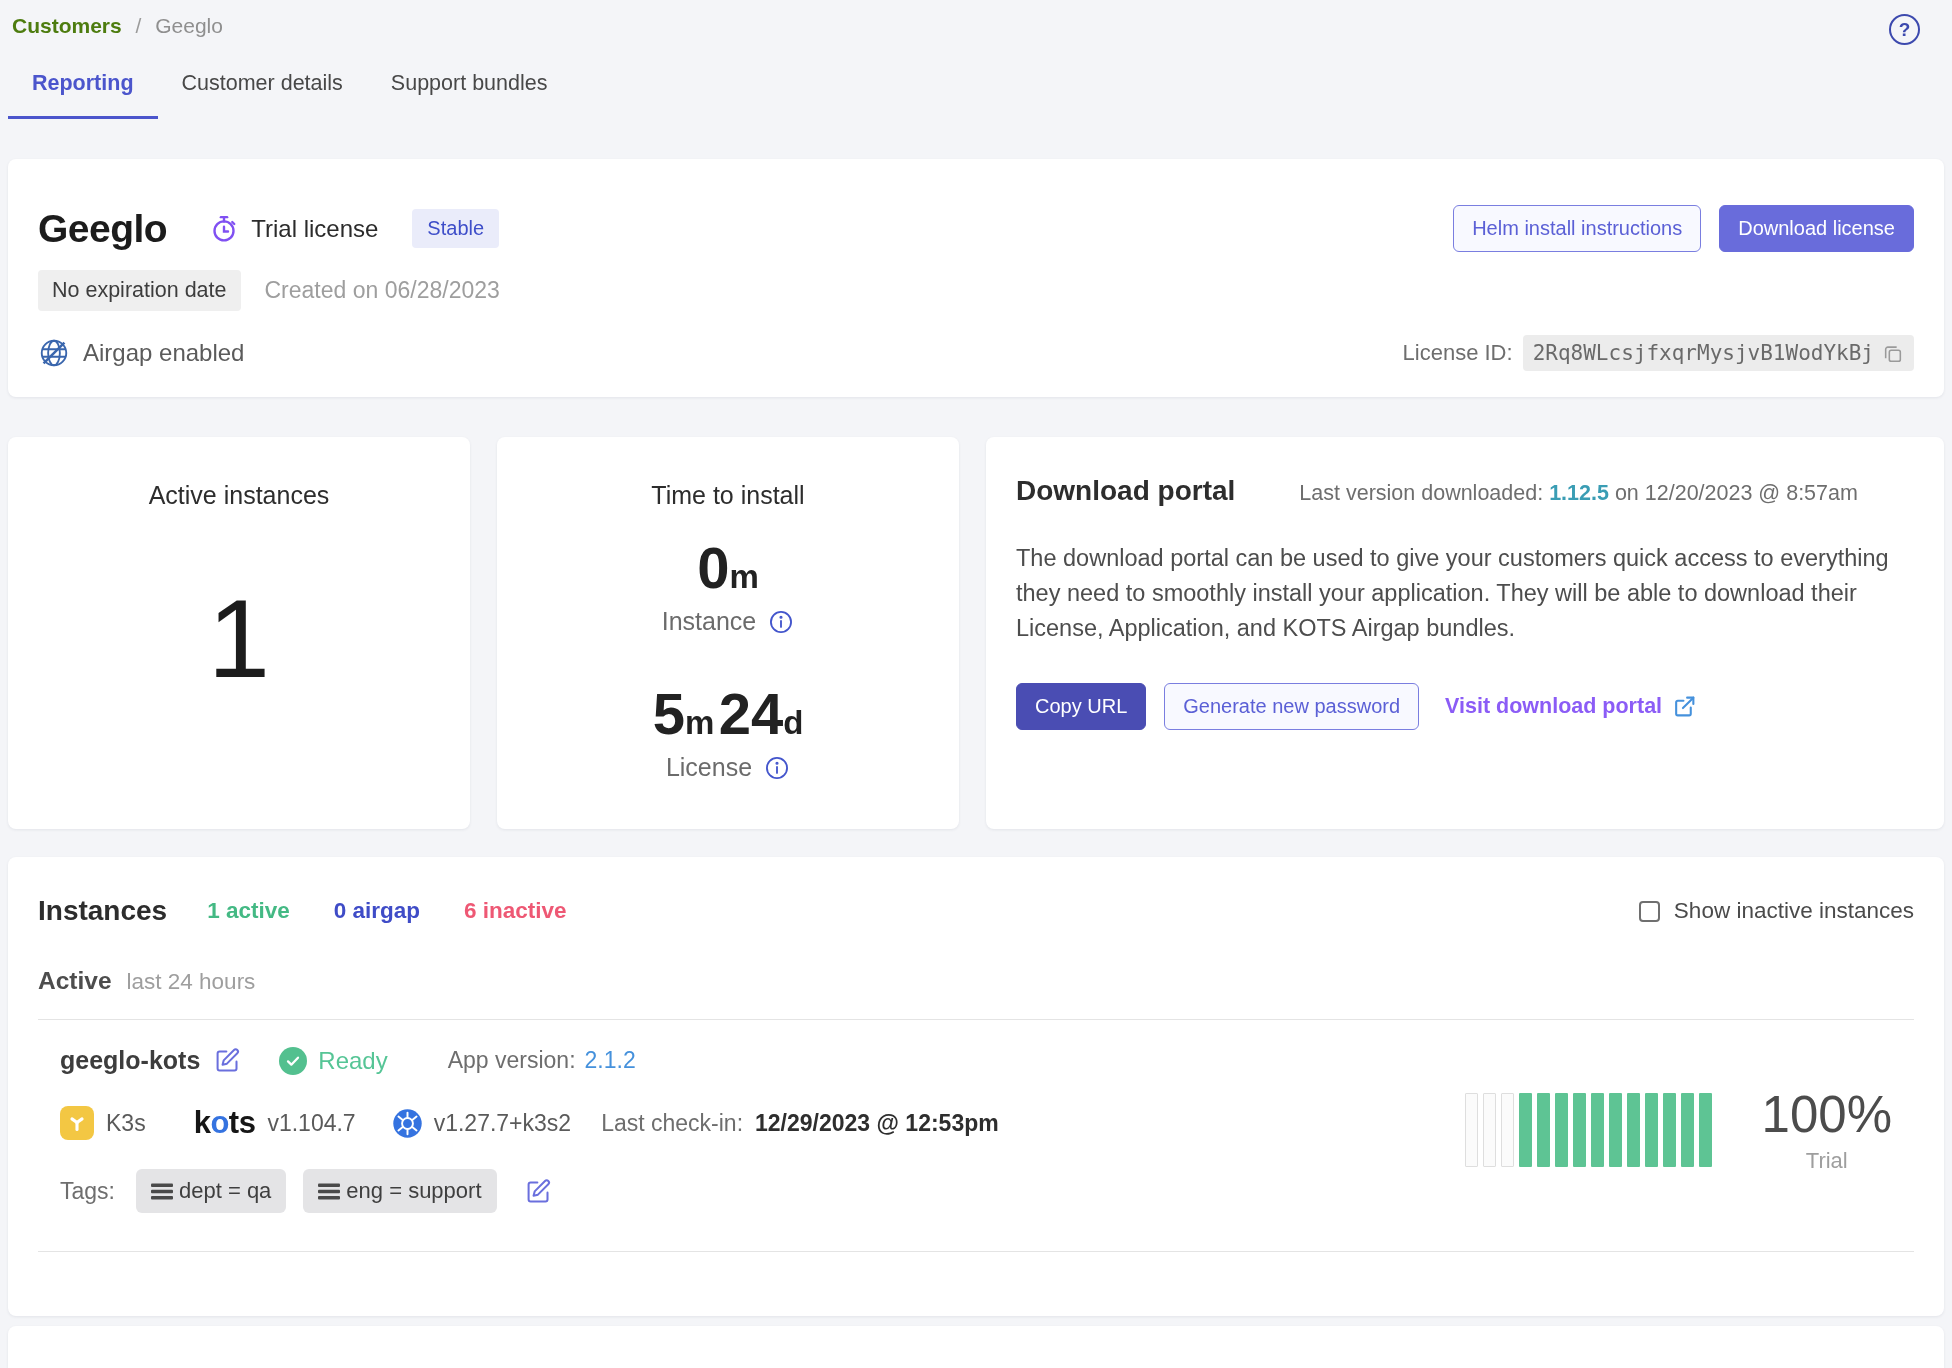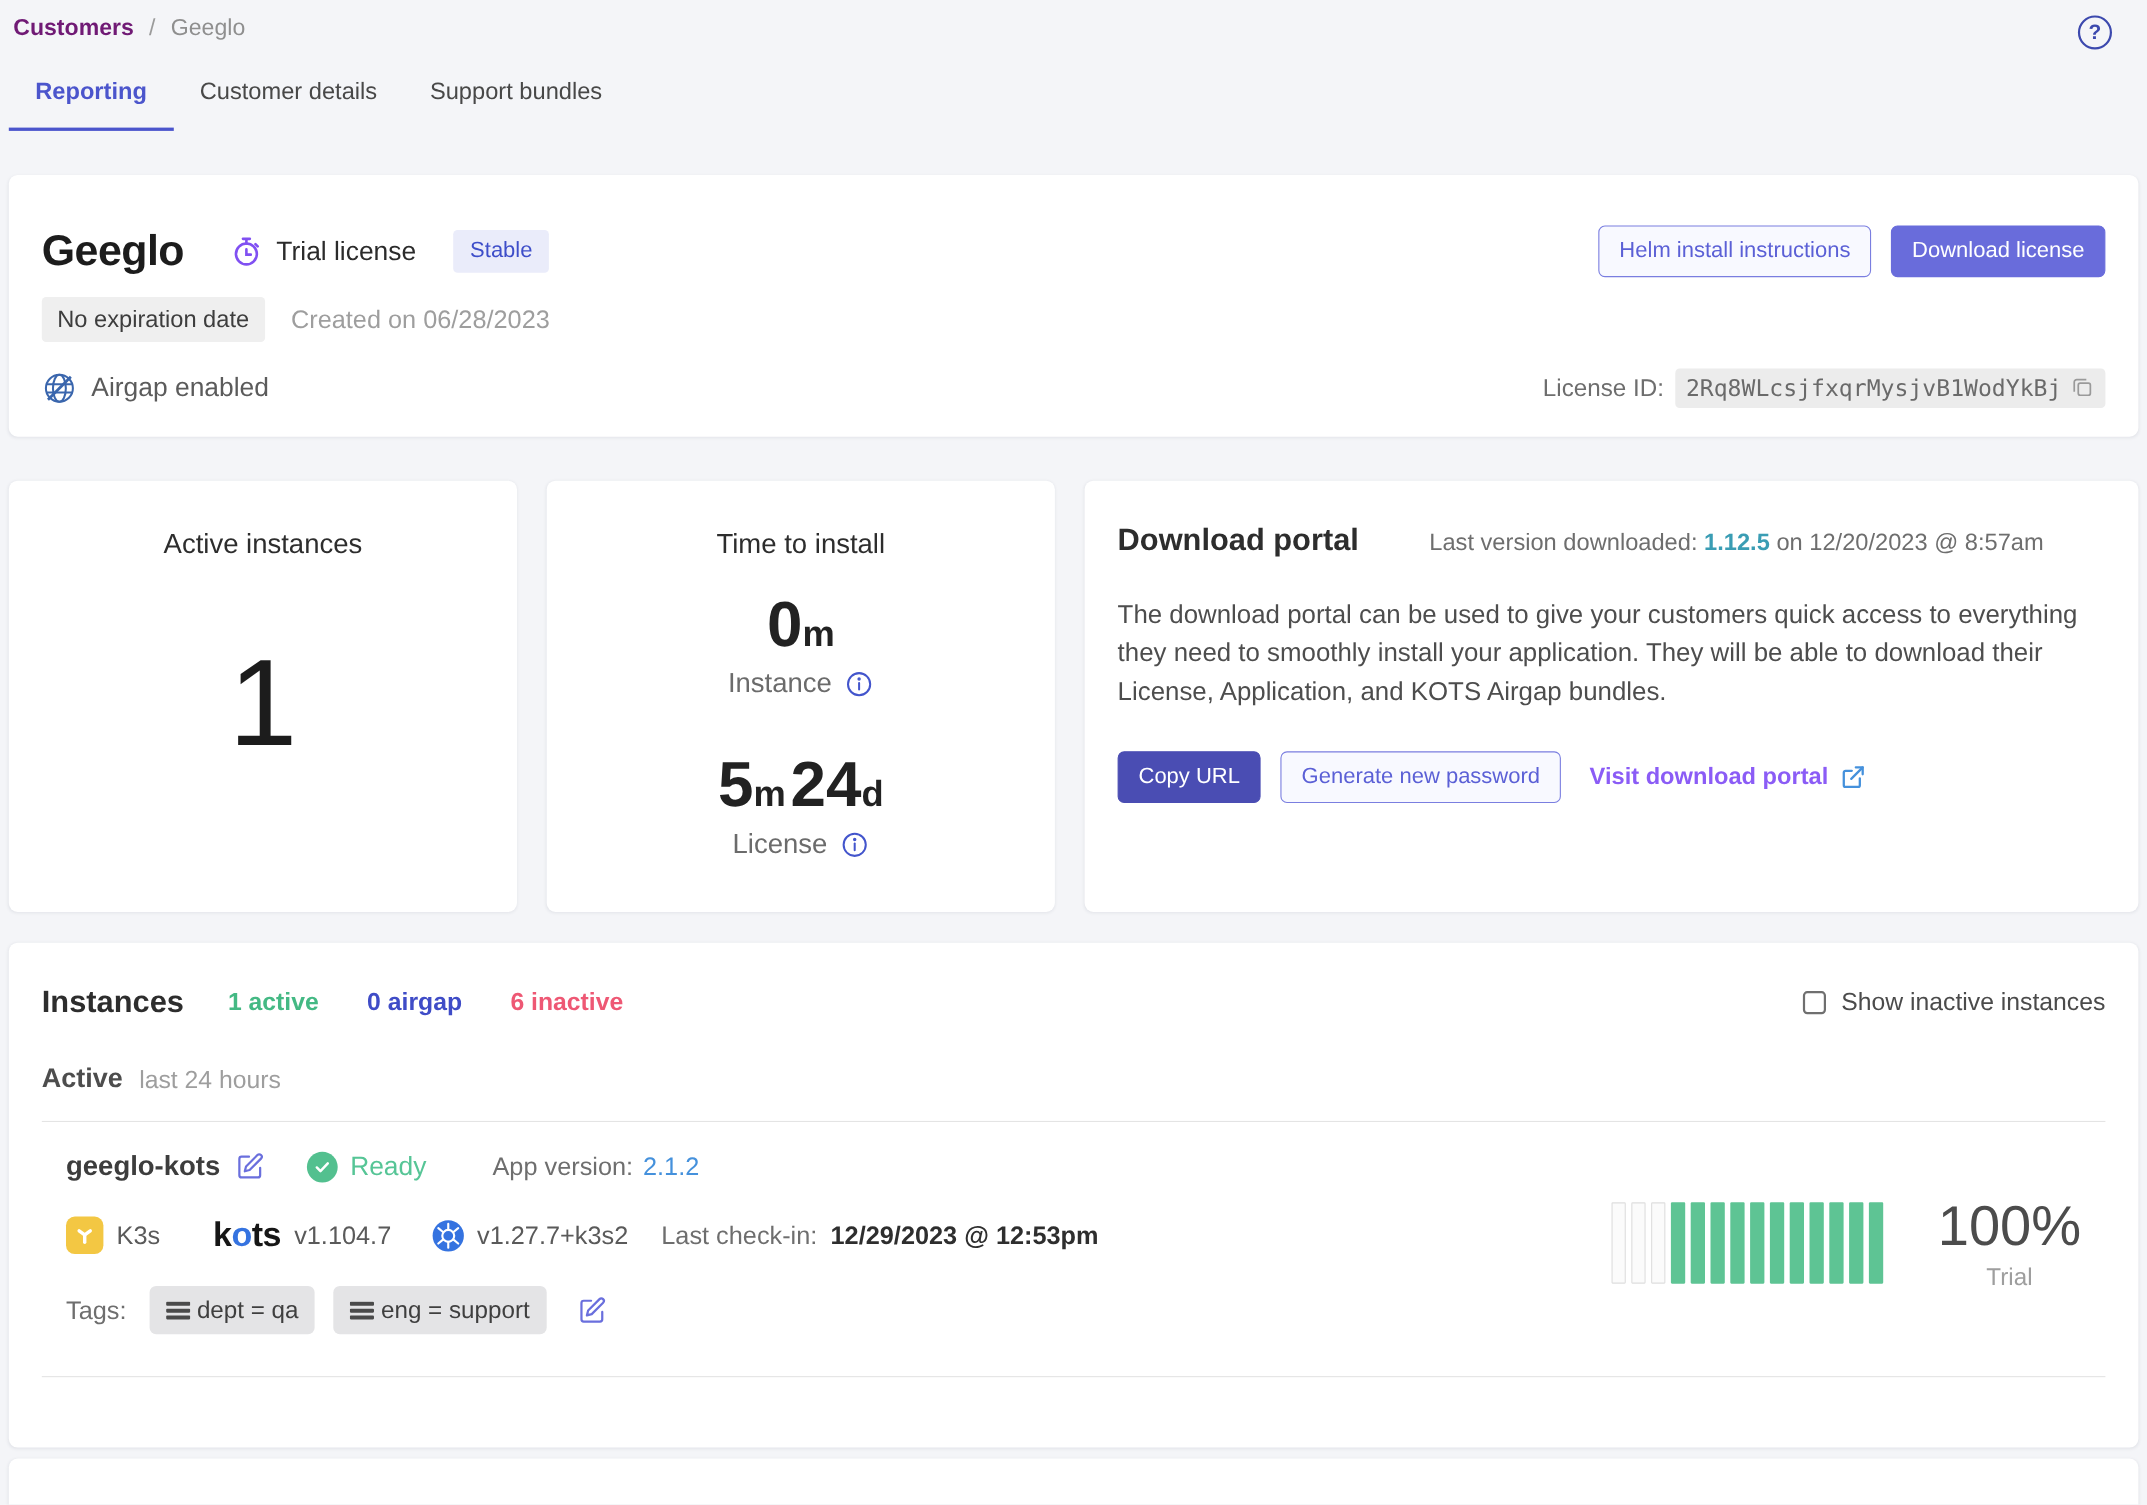--- a/index.html
+++ b/index.html
@@ -7,21 +7,21 @@
   body {
     font-family: "Liberation Sans", sans-serif;
     background: #f4f5f8;
     color: #323232;
   }
   .page { width: 1952px; height: 1368px; padding: 0 8px; display: flex; flex-direction: column; }
 
   
   .topbar { display: flex; justify-content: space-between; align-items: flex-start; padding: 14px 24px 0 4px; }
   .breadcrumb { font-size: 21px; }
-  .breadcrumb a { color: #701a75; font-weight: 600; text-decoration: none; cursor: pointer; }
+  .breadcrumb a { color: #4d7c0f; font-weight: 600; text-decoration: none; cursor: pointer; }
   .breadcrumb .sep { color: #9b9b9b; margin: 0 8px; }
   .breadcrumb .crumb-current { color: #8f8f8f; }
   .help-icon { width: 31px; height: 31px; border-radius: 50%; border: 2px solid #3c49ae; color: #3c49ae;
     display: flex; align-items: center; justify-content: center; font-size: 19px; font-weight: 700; cursor: pointer; }
 
   
   .tabs { display: flex; margin-top: 26px; padding-left: 0; }
   .tab { font-size: 21.5px; color: #484848; padding: 0 24px 20px 24px; cursor: pointer; border-bottom: 3px solid transparent; }
   .tab.active { color: #4b55cc; font-weight: 700; border-bottom-color: #4b55cc; }
 
@@ -41,21 +41,21 @@
   .btn.outline { background: #f8f9ff; color: #5b60d6; border: 1px solid #7a7ee0; }
   .btn.solid { background: #696cdb; color: #fff; border: 1px solid #696cdb; }
   .btn.dark { background: #4a4db3; color: #fff; border: 1px solid #4a4db3; }
   .hc-row2 { display: flex; align-items: center; margin-top: 18px; }
   .chip-gray { background: #efefef; color: #3d3d3d; font-size: 21.5px; padding: 8px 14px; border-radius: 4px; }
   .created { color: #9e9e9e; font-size: 23px; margin-left: 24px; }
   .hc-row3 { display: flex; align-items: center; justify-content: space-between; margin-top: 24px; }
   .airgap { display: flex; align-items: center; gap: 13px; font-size: 24px; color: #5b5b5b; }
   .license-id { display: flex; align-items: center; }
   .license-id .lbl { font-size: 22px; color: #6e6e6e; margin-right: 10px; }
-  .code-chip { background: #ececec; border-radius: 4px; padding: 6px 10px; display: flex; align-items: flex-start; gap: 8px; }
+  .code-chip { background: #ececec; border-radius: 4px; padding: 6px 10px; display: flex; align-items: flex-end; gap: 8px; }
   .code-chip code { font-family: "DejaVu Sans Mono", "Liberation Mono", monospace; font-size: 21px; color: #6a6a6a; }
   .copy-icon { display: flex; cursor: pointer; }
 
   
   .cards-row { display: flex; gap: 27px; margin-top: 40px; }
   .stat-card { width: 462px; height: 392px; text-align: center; padding-top: 44px; flex-shrink: 0; }
   .stat-title { font-size: 25px; color: #2d2d2d; }
   .stat-big { font-size: 112px; color: #1c1c1c; margin-top: 64px; }
   .tti-value { margin-top: 24px; color: #222; }
   .tti-value .num { font-size: 58px; font-weight: 700; }

